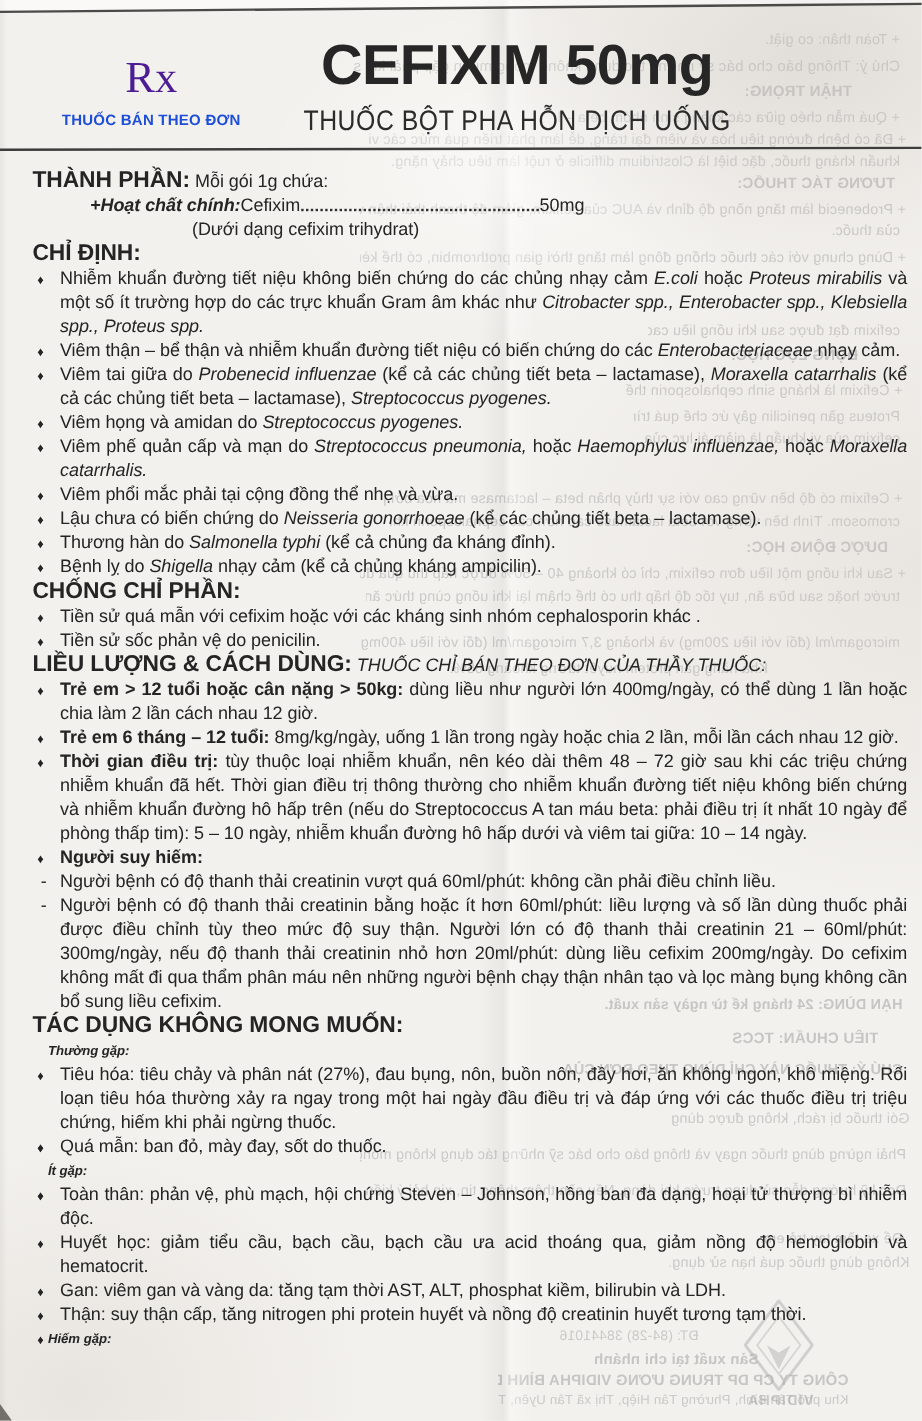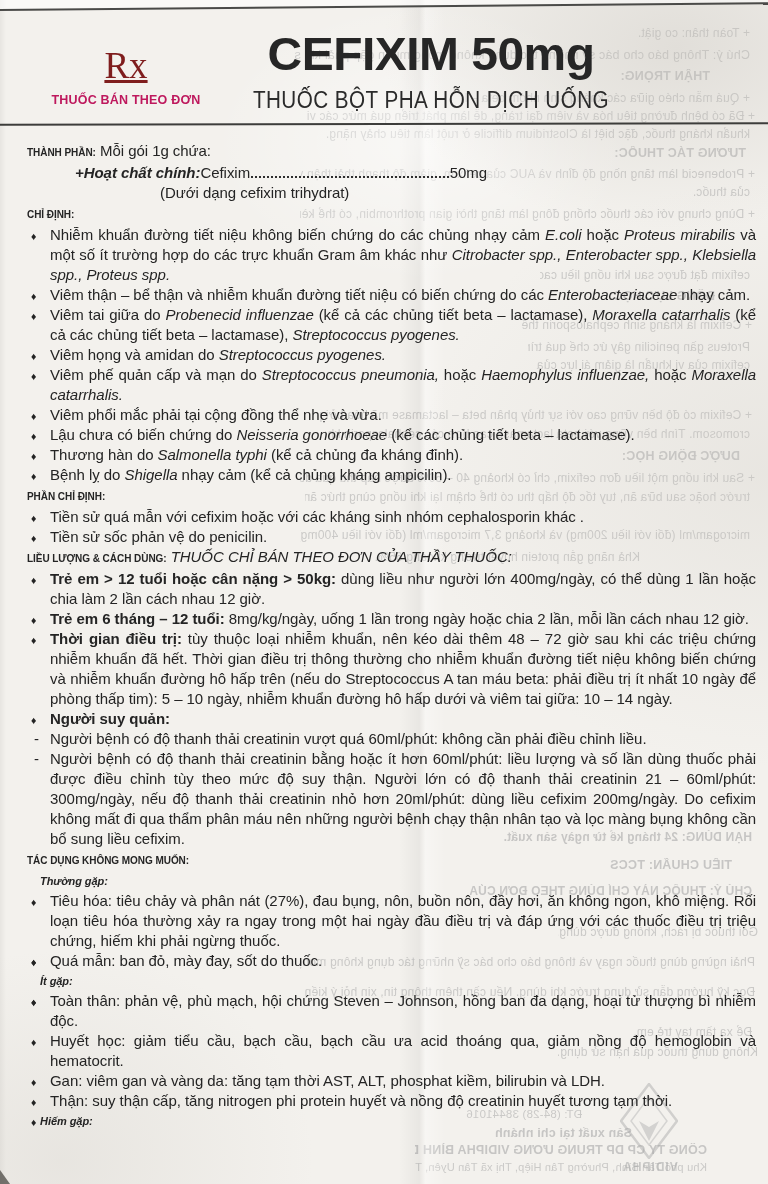--- a/index.html
+++ b/index.html
@@ -41,37 +41,37 @@
   }
   .bleed-line.bold{font-weight:700;opacity:.6;}
   .bleed-logo{position:absolute;z-index:0;opacity:.5;}
   .bleed-logo-label{
     position:absolute;font-weight:700;color:#adadad;opacity:.6;
     transform:scaleX(-1);font-size:12px;letter-spacing:1px;filter:blur(.3px);
   }
   
   #hdr{position:absolute;left:0;top:0;width:768px;z-index:2;}
   .rx-block{position:absolute;left:42px;top:46px;width:168px;text-align:center;}
-  .rx-symbol{font-family:"Liberation Serif", serif;font-size:37px;line-height:40px;color:#7f1d1d;text-decoration:underline;}
-  .rx-caption{margin-top:7px;font-size:12.5px;font-weight:700;letter-spacing:.2px;color:#be185d;}
+  .rx-symbol{font-family:"Liberation Serif", serif;font-size:37px;line-height:40px;color:#4c1d95;}
+  .rx-caption{margin-top:7px;font-size:12.5px;font-weight:700;letter-spacing:.2px;color:#1d4ed8;}
   .title-block{position:absolute;left:228px;top:26px;width:406px;text-align:center;}
   .drug-title{
     font-size:47px;font-weight:700;letter-spacing:-.5px;color:#262626;
     transform:scaleX(1.02);transform-origin:center;white-space:nowrap;
   }
   .drug-subtitle{
     margin-top:6px;font-size:23.5px;font-weight:400;color:#2b2b2b;white-space:nowrap;
     transform:scaleX(.88);transform-origin:center;letter-spacing:.5px;
   }
   .hdr-rule{position:absolute;left:0;top:123px;width:768px;height:1.6px;background:#3d3d3b;transform:rotate(-.12deg);}
   
   #doc{position:absolute;left:27px;top:141px;width:729px;z-index:2;}
   .line{font-size:15px;line-height:20px;text-align:justify;color:#242424;letter-spacing:-.05px;}
   .k-heading{font-weight:400;}
-  .k-heading .r-b{font-size:10px;}
+  .k-heading .r-b{font-size:19px;}
   .k-sub{font-weight:700;font-style:italic;margin-left:13px;font-size:11px;text-align:left;}
   .k-bullet,.k-dash{position:relative;padding-left:23px;}
   .k-bullet .marker{position:absolute;left:4px;top:1px;font-size:10.5px;color:#242424;}
   .k-dash .marker{position:absolute;left:7px;top:0;font-size:15px;color:#242424;}
   .k-plus{margin-left:48px;text-align:left;}
   .k-note{margin-left:133px;text-align:left;}
   .k-leader{margin-left:48px;width:412px;display:flex;align-items:baseline;text-align:left;}
   .k-leader .dots{flex:1;border-bottom:2px dotted #2e2e2e;margin:0 1px 3px 1px;height:1px;}
   .r-b{font-weight:700;}
   .r-i{font-style:italic;}
@@ -155,28 +155,28 @@
     <div class="line k-heading"><span class="r-b">CHỈ ĐỊNH:</span></div>
     <div class="line k-bullet"><span class="marker">♦</span><span>Nhiễm khuẩn đường tiết niệu không biến chứng do các chủng nhạy cảm </span><span class="r-i">E.coli</span><span> hoặc </span><span class="r-i">Proteus mirabilis</span><span> và một số ít trường hợp do các trực khuẩn Gram âm khác như </span><span class="r-i">Citrobacter spp., Enterobacter spp., Klebsiella spp., Proteus spp.</span></div>
     <div class="line k-bullet"><span class="marker">♦</span><span>Viêm thận – bể thận và nhiễm khuẩn đường tiết niệu có biến chứng do các </span><span class="r-i">Enterobacteriaceae</span><span> nhạy cảm.</span></div>
     <div class="line k-bullet"><span class="marker">♦</span><span>Viêm tai giữa do </span><span class="r-i">Probenecid influenzae</span><span> (kể cả các chủng tiết beta – lactamase), </span><span class="r-i">Moraxella catarrhalis</span><span> (kể cả các chủng tiết beta – lactamase), </span><span class="r-i">Streptococcus pyogenes.</span></div>
     <div class="line k-bullet"><span class="marker">♦</span><span>Viêm họng và amidan do </span><span class="r-i">Streptococcus pyogenes.</span></div>
     <div class="line k-bullet"><span class="marker">♦</span><span>Viêm phế quản cấp và mạn do </span><span class="r-i">Streptococcus pneumonia,</span><span> hoặc </span><span class="r-i">Haemophylus influenzae,</span><span> hoặc </span><span class="r-i">Moraxella catarrhalis.</span></div>
     <div class="line k-bullet"><span class="marker">♦</span><span>Viêm phổi mắc phải tại cộng đồng thể nhẹ và vừa.</span></div>
     <div class="line k-bullet"><span class="marker">♦</span><span>Lậu chưa có biến chứng do </span><span class="r-i">Neisseria gonorrhoeae</span><span> (kể các chủng tiết beta – lactamase).</span></div>
     <div class="line k-bullet"><span class="marker">♦</span><span>Thương hàn do </span><span class="r-i">Salmonella typhi</span><span> (kể cả chủng đa kháng đỉnh).</span></div>
     <div class="line k-bullet"><span class="marker">♦</span><span>Bệnh lỵ do </span><span class="r-i">Shigella</span><span> nhạy cảm (kể cả chủng kháng ampicilin).</span></div>
-    <div class="line k-heading"><span class="r-b">PHẦN CHỈ ĐỊNH:</span></div>
+    <div class="line k-heading"><span class="r-b">CHỐNG CHỈ PHẦN:</span></div>
     <div class="line k-bullet"><span class="marker">♦</span><span>Tiền sử quá mẫn với cefixim hoặc với các kháng sinh nhóm cephalosporin khác .</span></div>
     <div class="line k-bullet"><span class="marker">♦</span><span>Tiền sử sốc phản vệ do penicilin.</span></div>
     <div class="line k-heading"><span class="r-b">LIỀU LƯỢNG &amp; CÁCH DÙNG:</span><span>  </span><span class="r-i">THUỐC CHỈ BÁN THEO ĐƠN CỦA THẦY THUỐC:</span></div>
     <div class="line k-bullet"><span class="marker">♦</span><span class="r-b">Trẻ em &gt; 12 tuổi hoặc cân nặng &gt; 50kg:</span><span> dùng liều như người lớn 400mg/ngày, có thể dùng 1 lần hoặc chia làm 2 lần cách nhau 12 giờ.</span></div>
     <div class="line k-bullet"><span class="marker">♦</span><span class="r-b">Trẻ em 6 tháng – 12 tuổi:</span><span> 8mg/kg/ngày, uống 1 lần trong ngày hoặc chia 2 lần, mỗi lần cách nhau 12 giờ.</span></div>
     <div class="line k-bullet"><span class="marker">♦</span><span class="r-b">Thời gian điều trị:</span><span> tùy thuộc loại nhiễm khuẩn, nên kéo dài thêm 48 – 72 giờ sau khi các triệu chứng nhiễm khuẩn đã hết. Thời gian điều trị thông thường cho nhiễm khuẩn đường tiết niệu không biến chứng và nhiễm khuẩn đường hô hấp trên (nếu do Streptococcus A tan máu beta: phải điều trị ít nhất 10 ngày để phòng thấp tim): 5 – 10 ngày, nhiễm khuẩn đường hô hấp dưới và viêm tai giữa: 10 – 14 ngày.</span></div>
-    <div class="line k-bullet"><span class="marker">♦</span><span class="r-b">Người suy quản:</span></div>
+    <div class="line k-bullet"><span class="marker">♦</span><span class="r-b">Người suy hiếm:</span></div>
     <div class="line k-dash"><span class="marker">-</span><span>Người bệnh có độ thanh thải creatinin vượt quá 60ml/phút: không cần phải điều chỉnh liều.</span></div>
     <div class="line k-dash"><span class="marker">-</span><span>Người bệnh có độ thanh thải creatinin bằng hoặc ít hơn 60ml/phút: liều lượng và số lần dùng thuốc phải được điều chỉnh tùy theo mức độ suy thận. Người lớn có độ thanh thải creatinin 21 – 60ml/phút: 300mg/ngày, nếu độ thanh thải creatinin nhỏ hơn 20ml/phút: dùng liều cefixim 200mg/ngày. Do cefixim không mất đi qua thẩm phân máu nên những người bệnh chạy thận nhân tạo và lọc màng bụng không cần bổ sung liều cefixim.</span></div>
     <div class="line k-heading"><span class="r-b">TÁC DỤNG KHÔNG MONG MUỐN:</span></div>
     <div class="line k-sub"><span class="r-bi">Thường gặp:</span></div>
     <div class="line k-bullet"><span class="marker">♦</span><span>Tiêu hóa: tiêu chảy và phân nát (27%), đau bụng, nôn, buồn nôn, đầy hơi, ăn không ngon, khô miệng. Rối loạn tiêu hóa thường xảy ra ngay trong một hai ngày đầu điều trị và đáp ứng với các thuốc điều trị triệu chứng, hiếm khi phải ngừng thuốc.</span></div>
     <div class="line k-bullet"><span class="marker">♦</span></div>
     <div class="line k-bullet"><span class="marker">♦</span><span>Quá mẫn: ban đỏ, mày đay, sốt do thuốc.</span></div>
     <div class="line k-sub"><span class="r-bi">Ít gặp:</span></div>
     <div class="line k-bullet"><span class="marker">♦</span></div>
     <div class="line k-bullet"><span class="marker">♦</span><span>Toàn thân: phản vệ, phù mạch, hội chứng Steven – Johnson, hồng ban đa dạng, hoại tử thượng bì nhiễm độc.</span></div>

